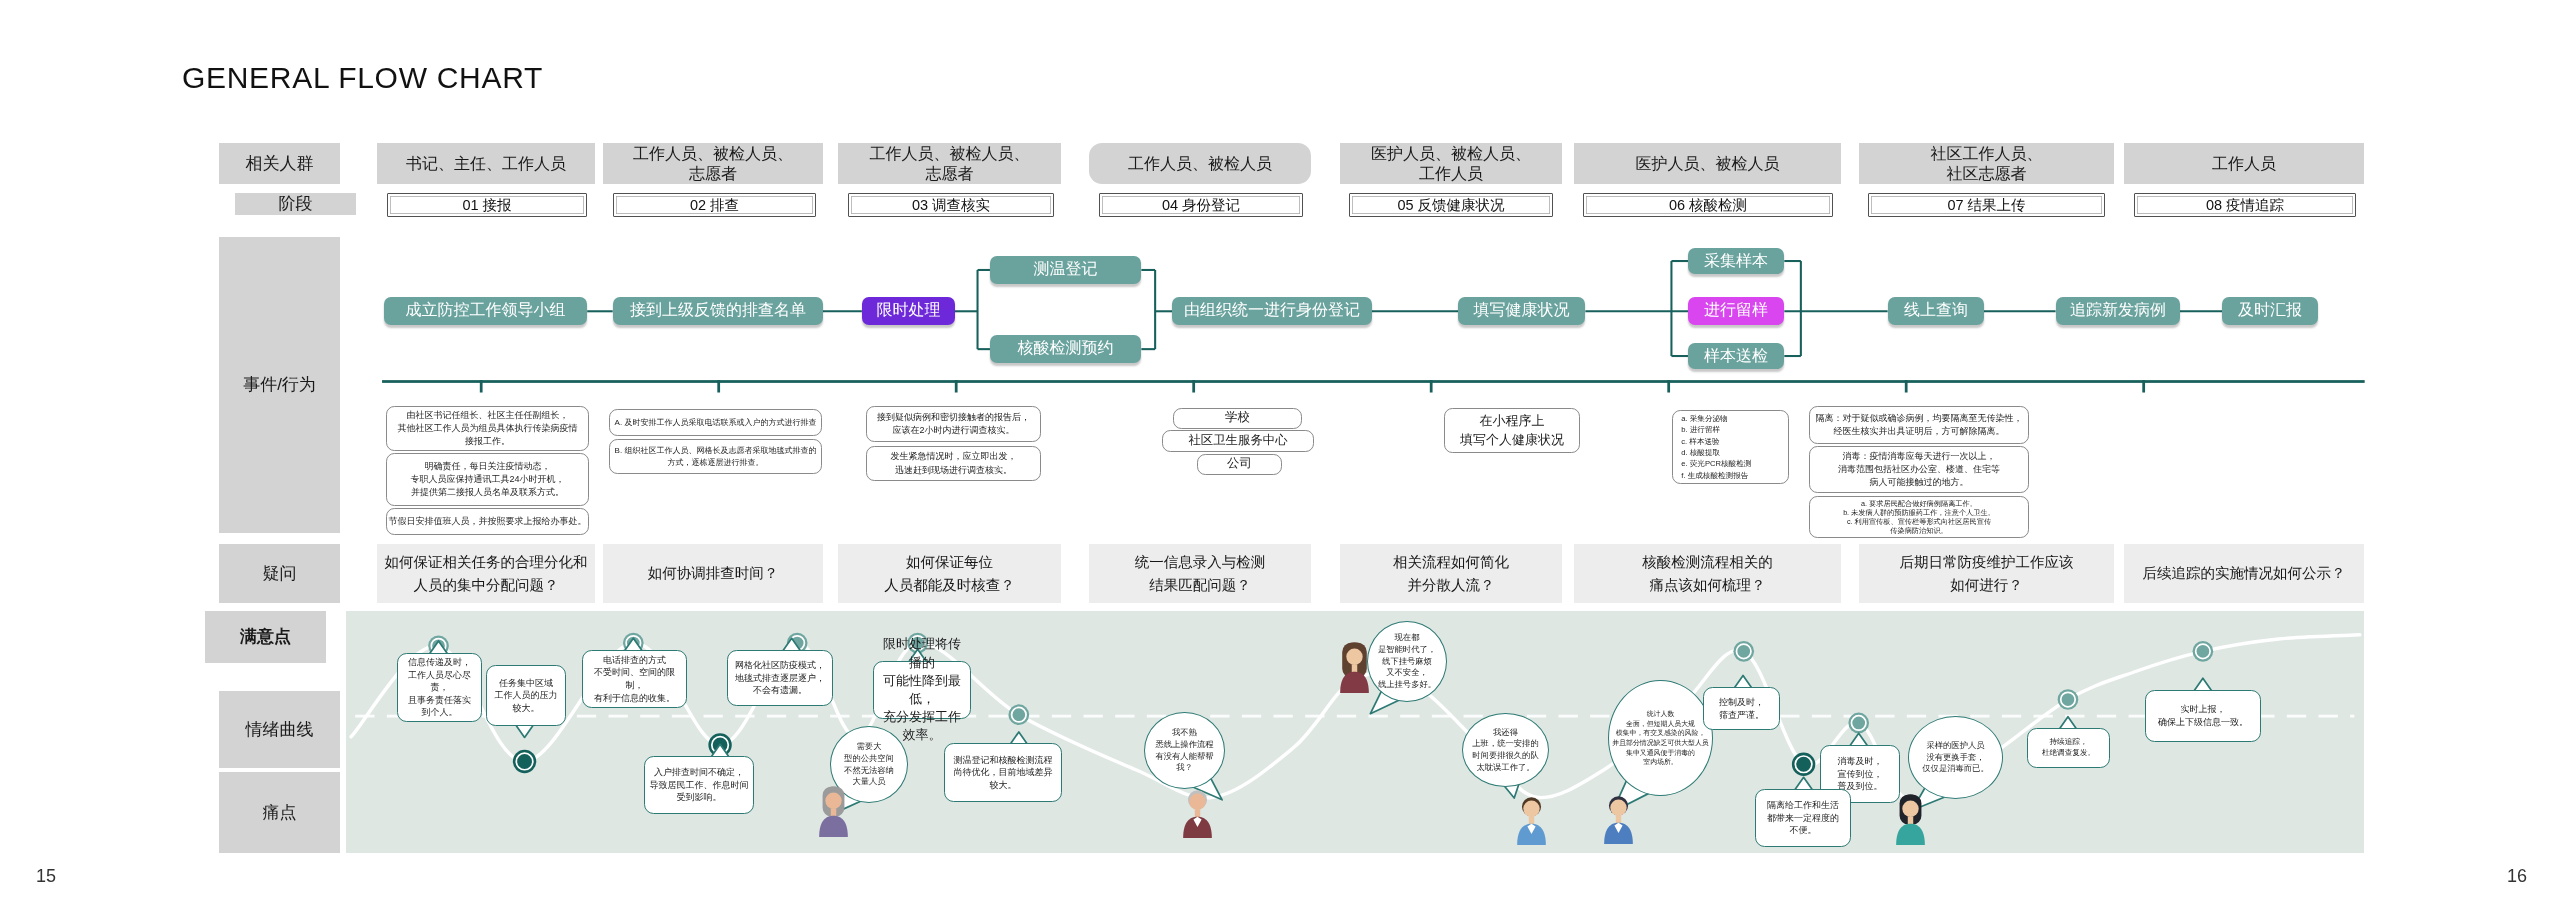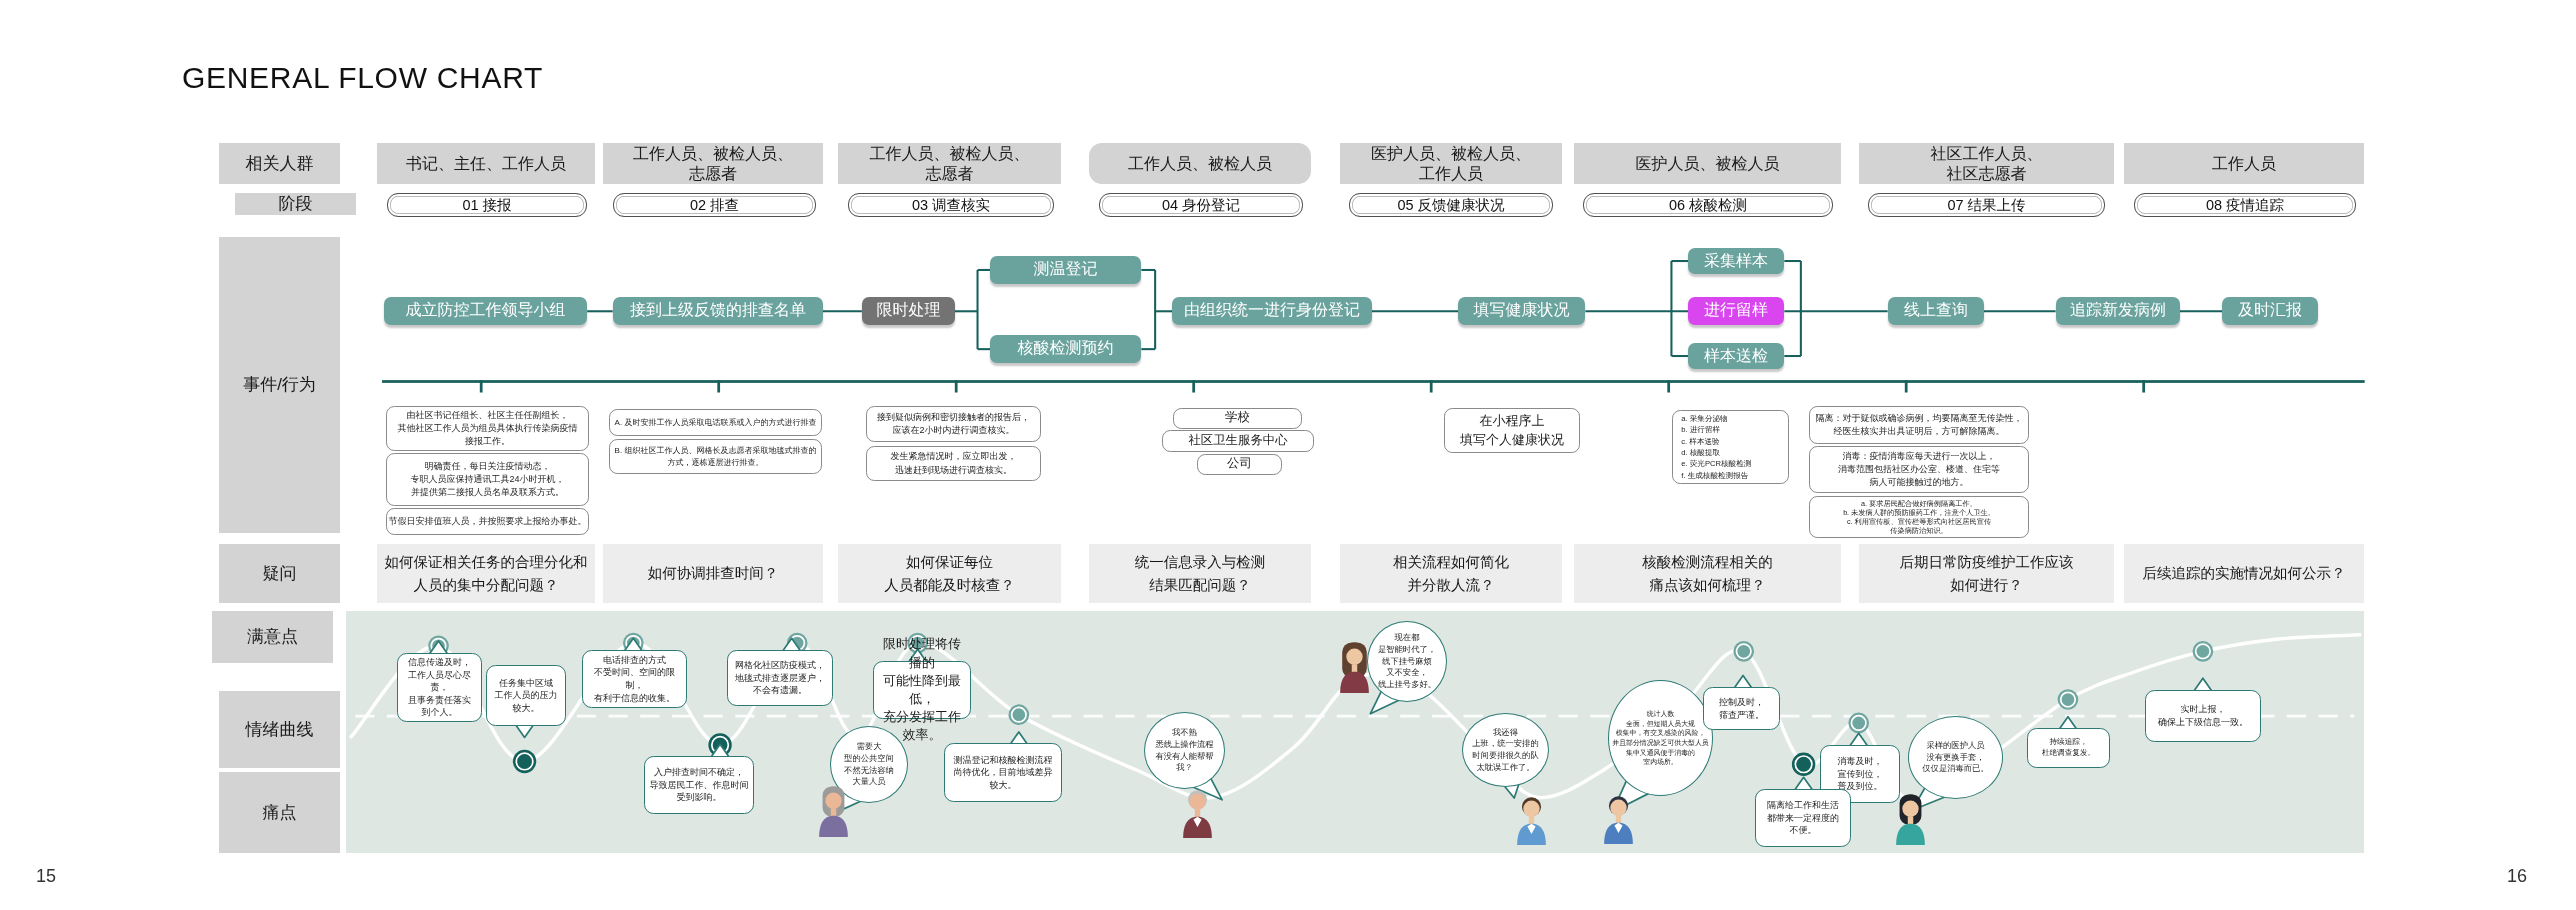--- a/index.html
+++ b/index.html
@@ -3,21 +3,21 @@
 <meta charset="utf-8">
 <style>
   html,body{margin:0;padding:0;background:#fff;}
   body{font-family:"Liberation Sans", sans-serif;}
   #root{position:relative;width:2576px;height:911px;background:#fff;overflow:hidden;}
   #page-title{position:absolute;left:182px;top:61px;font-size:30px;font-weight:500;letter-spacing:0.7px;color:#111;}
   .graybox{background:#D3D3D3;display:flex;align-items:center;justify-content:center;text-align:center;
            white-space:pre-line;color:#1a1a1a;line-height:1.25;}
   .rowlabel{font-size:17px;}
   .hcell{font-size:16px;}
-  .stagebox{background:#fff;border:1.4px solid #515151;border-radius:11px;
+  .stagebox{background:#fff;border:1.4px solid #515151;border-radius:1px;
             box-shadow:inset 0 0 0 2.1px #fff, inset 0 0 0 2.8px #a5a5a5;
             display:flex;align-items:center;justify-content:center;font-size:14.5px;color:#111;}
   .flowbox{color:#fff;border-radius:6.9px;display:flex;align-items:center;justify-content:center;
            font-size:16px;box-shadow:0 2.1px 2.1px rgba(0,0,0,.22);z-index:2;}
   .note{background:#fff;border:1px solid #8a8a8a;border-radius:8.3px;display:flex;align-items:center;
         justify-content:center;text-align:center;white-space:pre-line;font-size:9px;line-height:1.45;color:#1c1c1c;z-index:2;}
   .note.list{justify-content:flex-start;text-align:left;padding-left:8.3px;line-height:1.5;}
   .qcell{background:#EDEDED;display:flex;align-items:center;justify-content:center;text-align:center;
          white-space:pre-line;font-size:14.5px;line-height:1.55;color:#161616;}
   .curvebg{background:#DFE7E3;}
@@ -33,21 +33,21 @@
 <body>
 
 <div id="root">
   <div id="page-title">GENERAL FLOW CHART</div>
   <div class="pagenum" style="left:36px;top:866px;">15</div>
   <div class="pagenum" style="left:2507px;top:866px;">16</div>
 <div class="graybox rowlabel" style="position: absolute; left: 219px; top: 143px; width: 121px; height: 41px;">相关人群</div>
     <div class="graybox rowlabel" style="position: absolute; left: 219px; top: 193px; width: 121px; height: 22px; margin-left: 16px;">阶段</div>
     <div class="graybox rowlabel" style="position: absolute; left: 219px; top: 237px; width: 121px; height: 296px;">事件/行为</div>
     <div class="graybox rowlabel" style="position: absolute; left: 219px; top: 544px; width: 121px; height: 59px;">疑问</div>
-    <div class="graybox rowlabel" style="position: absolute; left: 212px; top: 611px; width: 121px; height: 52px;">满意点</div>
+    <div class="graybox rowlabel" style="position: absolute; left: 205px; top: 611px; width: 121px; height: 52px; font-weight: bold;">满意点</div>
     <div class="graybox rowlabel" style="position: absolute; left: 219px; top: 691px; width: 121px; height: 77px;">情绪曲线</div>
     <div class="graybox rowlabel" style="position: absolute; left: 219px; top: 772px; width: 121px; height: 81px;">痛点</div>
     <div class="graybox hcell" style="position: absolute; left: 377px; top: 143px; width: 218px; height: 41px;">书记、主任、工作人员</div>
     <div class="stagebox" style="position: absolute; left: 387px; top: 193px; width: 198px; height: 22px;">01 接报</div>
     <div class="qcell" style="position: absolute; left: 377px; top: 544px; width: 218px; height: 59px;">如何保证相关任务的合理分化和
 人员的集中分配问题？</div>
     <div class="graybox hcell" style="position: absolute; left: 603px; top: 143px; width: 220px; height: 41px;">工作人员、被检人员、
 志愿者</div>
     <div class="stagebox" style="position: absolute; left: 613px; top: 193px; width: 201px; height: 22px;">02 排查</div>
     <div class="qcell" style="position: absolute; left: 603px; top: 544px; width: 220px; height: 59px;">如何协调排查时间？</div>
@@ -149,21 +149,21 @@
       <polygon points="2369.44,1119.04 2404.4,1147.6 2342.08,1179.52" fill="#fff" stroke="#2D7A74" stroke-width="2.5" stroke-linejoin="round"></polygon>
       <polygon points="2518,1001 2546,1001 2532,981" fill="#fff" stroke="#2D7A74" stroke-width="2.5" stroke-linejoin="round"></polygon>
       <polygon points="2686,1085 2714,1085 2700,1065" fill="#fff" stroke="#2D7A74" stroke-width="2.5" stroke-linejoin="round"></polygon>
       <polygon points="2606,1149 2634,1149 2620,1129" fill="#fff" stroke="#2D7A74" stroke-width="2.5" stroke-linejoin="round"></polygon>
       <polygon points="2802.36,1133.6 2834.1,1154 2777.52,1176.8" fill="#fff" stroke="#2D7A74" stroke-width="2.5" stroke-linejoin="round"></polygon>
       <polygon points="2990,1061 3018,1061 3004,1041" fill="#fff" stroke="#2D7A74" stroke-width="2.5" stroke-linejoin="round"></polygon>
       <polygon points="3186,1005 3214,1005 3200,985" fill="#fff" stroke="#2D7A74" stroke-width="2.5" stroke-linejoin="round"></polygon>
     </svg>
     <div class="flowbox" style="background: rgb(106, 163, 158); position: absolute; left: 384px; top: 297px; width: 203px; height: 27.5px;">成立防控工作领导小组</div>
     <div class="flowbox" style="background: rgb(106, 163, 158); position: absolute; left: 613px; top: 297px; width: 210px; height: 27.5px;">接到上级反馈的排查名单</div>
-    <div class="flowbox" style="background: #737373; position: absolute; left: 862px; top: 297px; width: 93px; height: 27.5px;">限时处理</div>
+    <div class="flowbox" style="background: #6d28d9; position: absolute; left: 862px; top: 297px; width: 93px; height: 27.5px;">限时处理</div>
     <div class="flowbox" style="background: rgb(106, 163, 158); position: absolute; left: 990px; top: 256px; width: 151px; height: 27.5px;">测温登记</div>
     <div class="flowbox" style="background: rgb(106, 163, 158); position: absolute; left: 990px; top: 335px; width: 151px; height: 27.5px;">核酸检测预约</div>
     <div class="flowbox" style="background: rgb(106, 163, 158); position: absolute; left: 1172px; top: 297px; width: 200px; height: 27.5px;">由组织统一进行身份登记</div>
     <div class="flowbox" style="background: rgb(106, 163, 158); position: absolute; left: 1458px; top: 297px; width: 127px; height: 27.5px;">填写健康状况</div>
     <div class="flowbox" style="background: rgb(106, 163, 158); position: absolute; left: 1688px; top: 248px; width: 96px; height: 26px;">采集样本</div>
     <div class="flowbox" style="background: #d946ef; position: absolute; left: 1688px; top: 297px; width: 96px; height: 27.5px;">进行留样</div>
     <div class="flowbox" style="background: rgb(106, 163, 158); position: absolute; left: 1688px; top: 343px; width: 96px; height: 26px;">样本送检</div>
     <div class="flowbox" style="background: rgb(106, 163, 158); position: absolute; left: 1888px; top: 297px; width: 96px; height: 27.5px;">线上查询</div>
     <div class="flowbox" style="background: rgb(106, 163, 158); position: absolute; left: 2056px; top: 297px; width: 124px; height: 27.5px;">追踪新发病例</div>
     <div class="flowbox" style="background: rgb(106, 163, 158); position: absolute; left: 2222px; top: 297px; width: 96px; height: 27.5px;">及时汇报</div>

